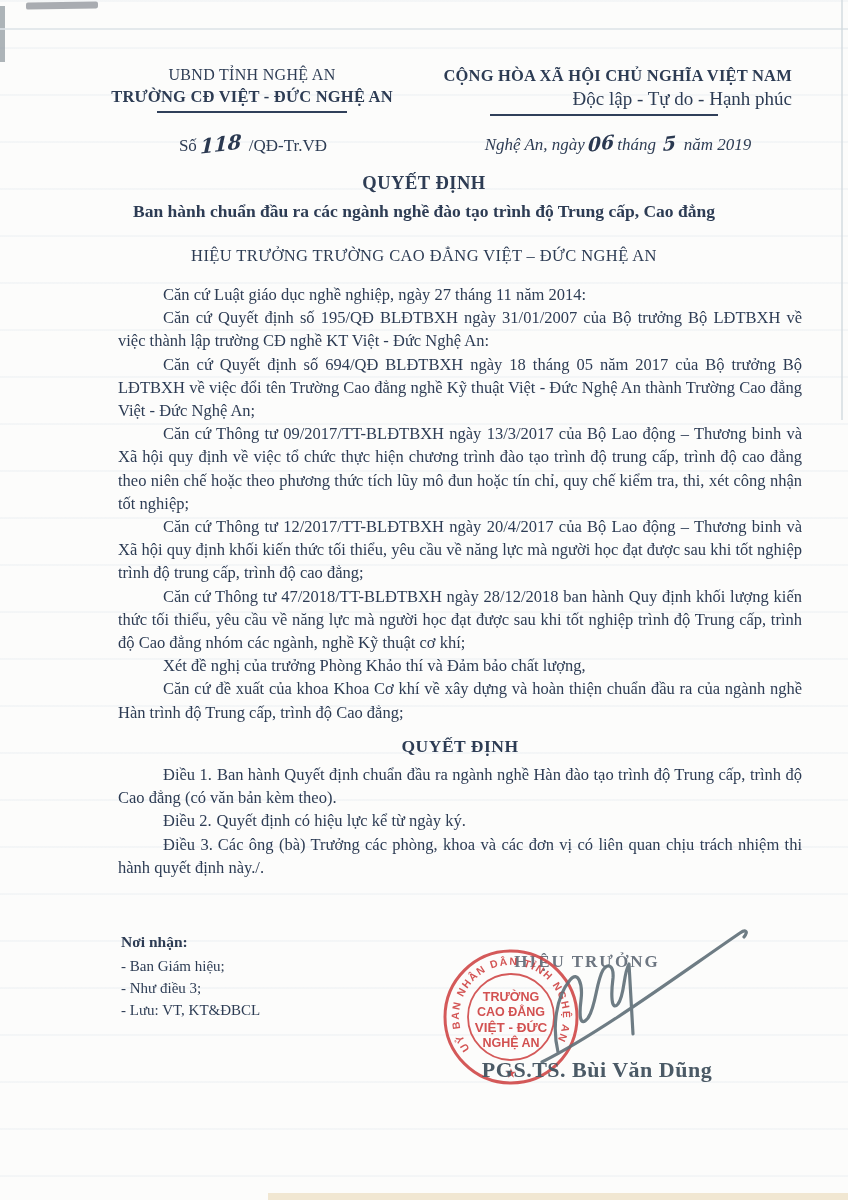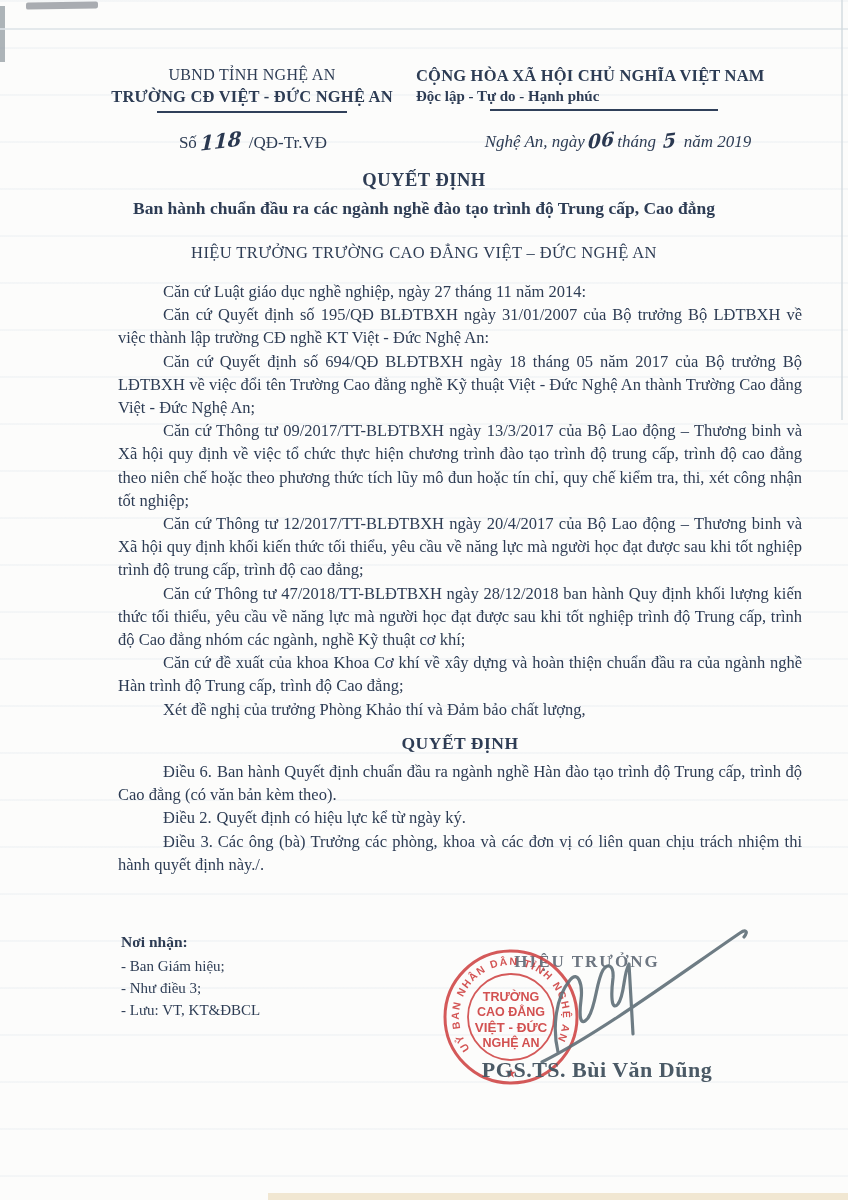--- a/index.html
+++ b/index.html
@@ -19,25 +19,25 @@
   }
   
   .art-top-smudge { position:absolute; left:26px; top:2px; width:72px; height:7px; background:#8d9298; opacity:.75; border-radius:2px; transform:rotate(-1deg);}
   .art-left-strip { position:absolute; left:0; top:6px; width:5px; height:56px; background:#99a1a7; opacity:.8;}
   .art-top-line { position:absolute; left:0; top:28px; width:100%; height:2px; background:#dde3e8; opacity:.8;}
   .art-right-line { position:absolute; right:5px; top:0; width:2px; height:420px; background:#d2dade; opacity:.7;}
   .art-bottom-bar { position:absolute; left:268px; bottom:0; width:580px; height:7px; background:#f0e6d0; opacity:.95;}
 
   .hdr { display:flex; justify-content:space-between; padding:66px 56px 0 98px; }
   .hdr-left { width:308px; text-align:center; }
-  .hdr-right { width:376px; text-align:left; }
+  .hdr-right { width:376px; text-align:right; }
   .hl1 { font-size:16px; letter-spacing:.3px; }
   .hl2 { font-size:16.5px; font-weight:bold; margin-top:3px; letter-spacing:.2px;}
   .hr1 { font-size:16.5px; font-weight:bold; letter-spacing:.2px;}
-  .hr2 { font-size:15px; font-weight:bold; margin-top:2px; }
+  .hr2 { font-size:19px; font-weight:normal; margin-top:2px; }
   .rule { height:2px; background:#30405a; margin:4px auto 0; }
   .rule-left { width:190px; }
   .rule-right { width:228px; }
 
   .meta { display:flex; justify-content:space-between; padding:16px 60px 0 118px; }
   .doc-no { width:270px; text-align:center; font-size:17px; }
   .date-line { width:340px; text-align:center; font-style:italic; font-size:17px; }
   .hand { font-family:"DejaVu Serif",serif; font-style:italic; font-weight:bold; font-size:20px; display:inline-block; transform:rotate(-7deg) skewX(-9deg); margin:0 3px; color:#2a3850; }
   .hand-sm { font-size:19px; }
 
@@ -94,26 +94,26 @@
   <div class="subtitle">Ban hành chuẩn đầu ra các ngành nghề đào tạo trình độ Trung cấp, Cao đẳng</div>
   <div class="authority">HIỆU TRƯỞNG TRƯỜNG CAO ĐẲNG VIỆT – ĐỨC NGHỆ AN</div>
 
   <div class="bodytext">
     <p>Căn cứ Luật giáo dục nghề nghiệp, ngày 27 tháng 11 năm 2014:</p>
     <p>Căn cứ Quyết định số 195/QĐ BLĐTBXH ngày 31/01/2007 của Bộ trưởng Bộ LĐTBXH về việc thành lập trường CĐ nghề KT Việt - Đức Nghệ An:</p>
     <p>Căn cứ Quyết định số 694/QĐ BLĐTBXH ngày 18 tháng 05 năm 2017 của Bộ trưởng Bộ LĐTBXH về việc đổi tên Trường Cao đẳng nghề Kỹ thuật Việt - Đức Nghệ An thành Trường Cao đẳng Việt - Đức Nghệ An;</p>
     <p>Căn cứ Thông tư 09/2017/TT-BLĐTBXH ngày 13/3/2017 của Bộ Lao động – Thương binh và Xã hội quy định về việc tổ chức thực hiện chương trình đào tạo trình độ trung cấp, trình độ cao đẳng theo niên chế hoặc theo phương thức tích lũy mô đun hoặc tín chỉ, quy chế kiểm tra, thi, xét công nhận tốt nghiệp;</p>
     <p>Căn cứ Thông tư 12/2017/TT-BLĐTBXH ngày 20/4/2017 của Bộ Lao động – Thương binh và Xã hội quy định khối kiến thức tối thiểu, yêu cầu về năng lực mà người học đạt được sau khi tốt nghiệp trình độ trung cấp, trình độ cao đẳng;</p>
     <p>Căn cứ Thông tư 47/2018/TT-BLĐTBXH ngày 28/12/2018 ban hành Quy định khối lượng kiến thức tối thiểu, yêu cầu về năng lực mà người học đạt được sau khi tốt nghiệp trình độ Trung cấp, trình độ Cao đẳng nhóm các ngành, nghề Kỹ thuật cơ khí;</p>
+    <p>Xét đề nghị của trưởng Phòng Khảo thí và Đảm bảo chất lượng,</p>
     <p>Căn cứ đề xuất của khoa Khoa Cơ khí về xây dựng và hoàn thiện chuẩn đầu ra của ngành nghề Hàn trình độ Trung cấp, trình độ Cao đẳng;</p>
-    <p>Xét đề nghị của trưởng Phòng Khảo thí và Đảm bảo chất lượng,</p>
 
     <p class="decision">QUYẾT ĐỊNH</p>
 
-    <p><span class="alabel">Điều 6.</span><span>Ban hành Quyết định chuẩn đầu ra ngành nghề Hàn đào tạo trình độ Trung cấp, trình độ Cao đẳng (có văn bản kèm theo).</span></p>
+    <p><span class="alabel">Điều 1.</span><span>Ban hành Quyết định chuẩn đầu ra ngành nghề Hàn đào tạo trình độ Trung cấp, trình độ Cao đẳng (có văn bản kèm theo).</span></p>
     <p><span class="alabel">Điều 2.</span><span>Quyết định có hiệu lực kể từ ngày ký.</span></p>
     <p><span class="alabel">Điều 3.</span><span>Các ông (bà) Trưởng các phòng, khoa và các đơn vị có liên quan chịu trách nhiệm thi hành quyết định này./.</span></p>
   </div>
 
   <div class="recipients">
     <div class="rtitle">Nơi nhận:</div>
     <div>- Ban Giám hiệu;</div>
     <div>- Như điều 3;</div>
     <div>- Lưu: VT, KT&amp;ĐBCL</div>
   </div>

